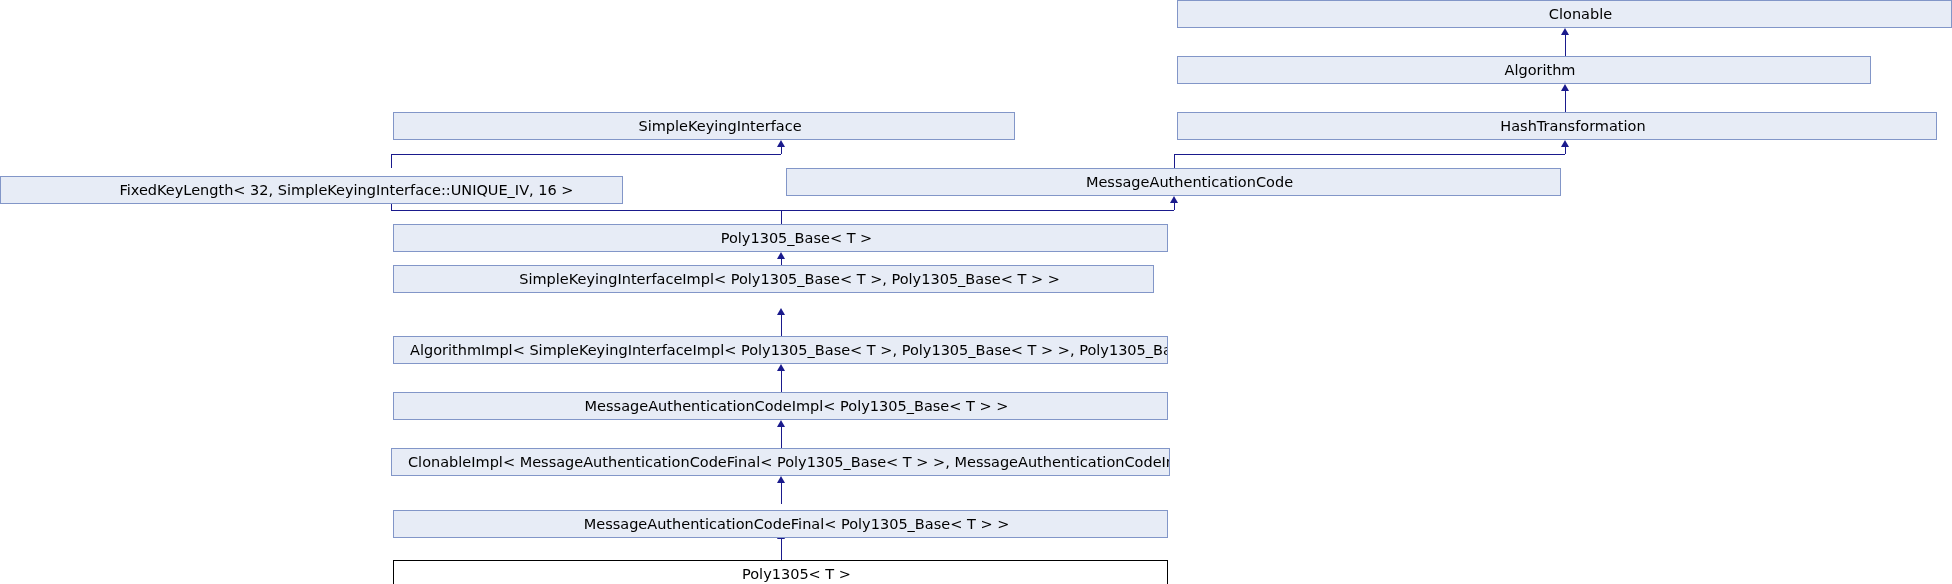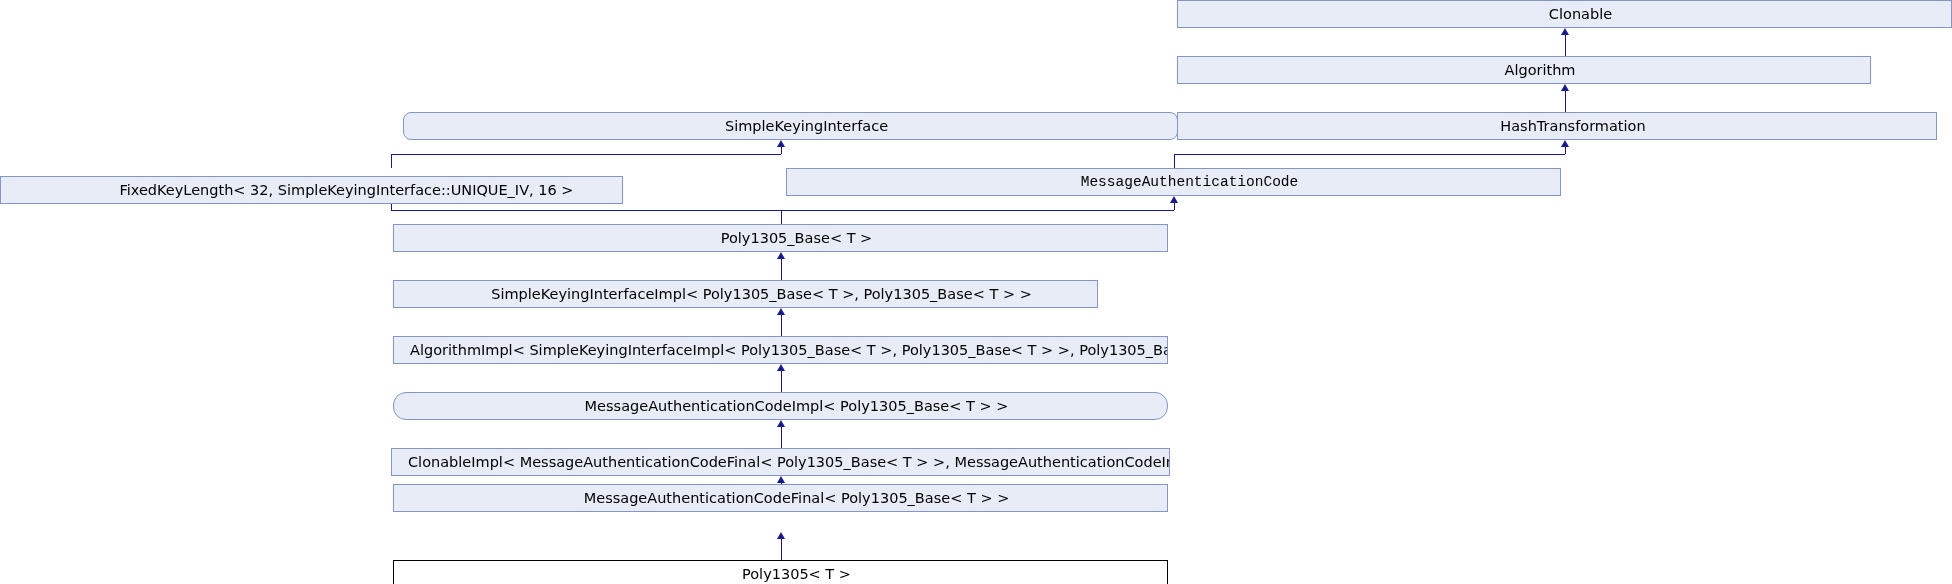--- a/index.html
+++ b/index.html
@@ -98,47 +98,47 @@
       <div class="edge-v" style="left: 781px; top: 539px; height: 21px;"></div>
       <div class="arrowhead" style="left: 777px; top: 532px;"></div>
     </div>
   <div id="node-layer">
       <div class="node" style="left: 1177px; top: 0px; width: 775px;">
         <span class="label">Clonable</span>
       </div>
       <div class="node" style="left: 1177px; top: 56px; width: 694px;">
         <span class="label">Algorithm</span>
       </div>
-      <div class="node" style="left: 403px; top: 112px; width: 775px; border-radius: 8px;">
+      <div class="node" style="left: 393px; top: 112px; width: 622px;">
         <span class="label">SimpleKeyingInterface</span>
       </div>
       <div class="node" style="left: 1177px; top: 112px; width: 760px;">
         <span class="label">HashTransformation</span>
       </div>
       <div class="node" style="left: 0px; top: 176px; width: 623px; padding-left: 38px;">
         <span class="label">FixedKeyLength&lt; 32, SimpleKeyingInterface::UNIQUE_IV, 16 &gt;</span>
       </div>
-      <div class="node" style="left: 786px; top: 168px; width: 775px; font-family: Liberation Mono, monospace;">
+      <div class="node" style="left: 786px; top: 168px; width: 775px;">
         <span class="label">MessageAuthenticationCode</span>
       </div>
       <div class="node" style="left: 393px; top: 224px; width: 775px;">
         <span class="label">Poly1305_Base&lt; T &gt;</span>
       </div>
-      <div class="node" style="left: 393px; top: 280px; width: 705px;">
+      <div class="node" style="left: 393px; top: 265px; width: 761px;">
         <span class="label">SimpleKeyingInterfaceImpl&lt; Poly1305_Base&lt; T &gt;, Poly1305_Base&lt; T &gt; &gt;</span>
       </div>
       <div class="node" style="left: 393px; top: 336px; width: 775px;">
         <span class="label">AlgorithmImpl&lt; SimpleKeyingInterfaceImpl&lt; Poly1305_Base&lt; T &gt;, Poly1305_Base&lt; T &gt; &gt;, Poly1305_Base&lt; T &gt; &gt;</span>
       </div>
-      <div class="node" style="left: 393px; top: 392px; width: 775px; border-radius: 13px;">
+      <div class="node" style="left: 393px; top: 392px; width: 775px;">
         <span class="label">MessageAuthenticationCodeImpl&lt; Poly1305_Base&lt; T &gt; &gt;</span>
       </div>
       <div class="node" style="left: 391px; top: 448px; width: 779px;">
         <span class="label">ClonableImpl&lt; MessageAuthenticationCodeFinal&lt; Poly1305_Base&lt; T &gt; &gt;, MessageAuthenticationCodeImpl&lt; Poly1305_Base&lt; T &gt; &gt; &gt;</span>
       </div>
-      <div class="node" style="left: 393px; top: 484px; width: 775px;">
+      <div class="node" style="left: 393px; top: 510px; width: 775px;">
         <span class="label">MessageAuthenticationCodeFinal&lt; Poly1305_Base&lt; T &gt; &gt;</span>
       </div>
       <div class="node current" style="left: 393px; top: 560px; width: 775px;">
         <span class="label">Poly1305&lt; T &gt;</span>
       </div>
     </div>
 </div>
 
 </body></html>

